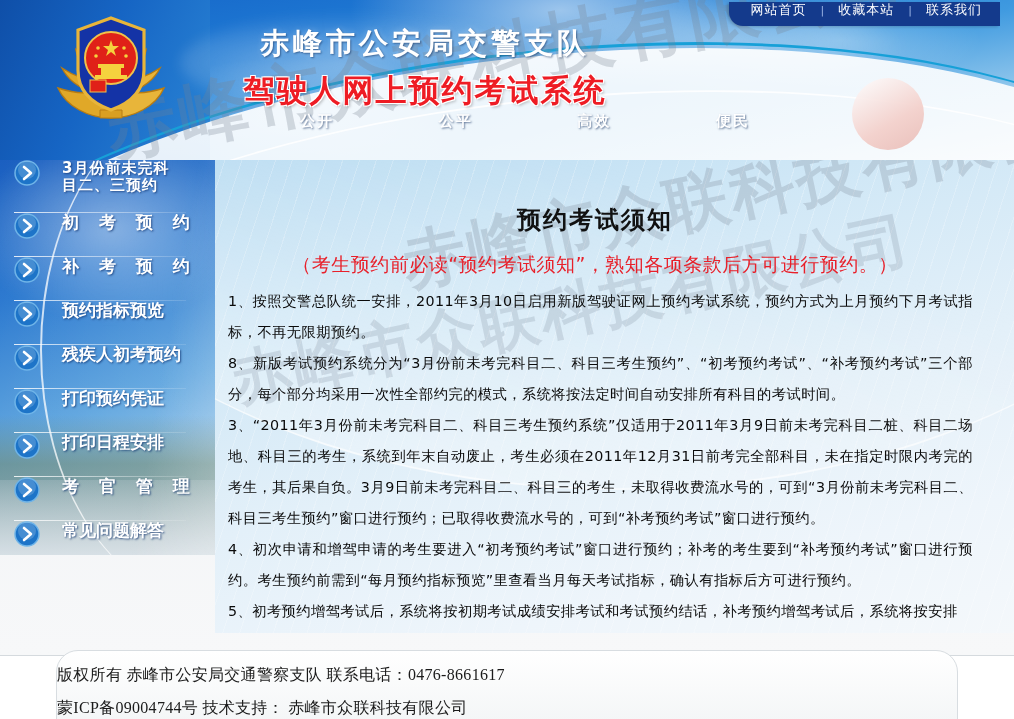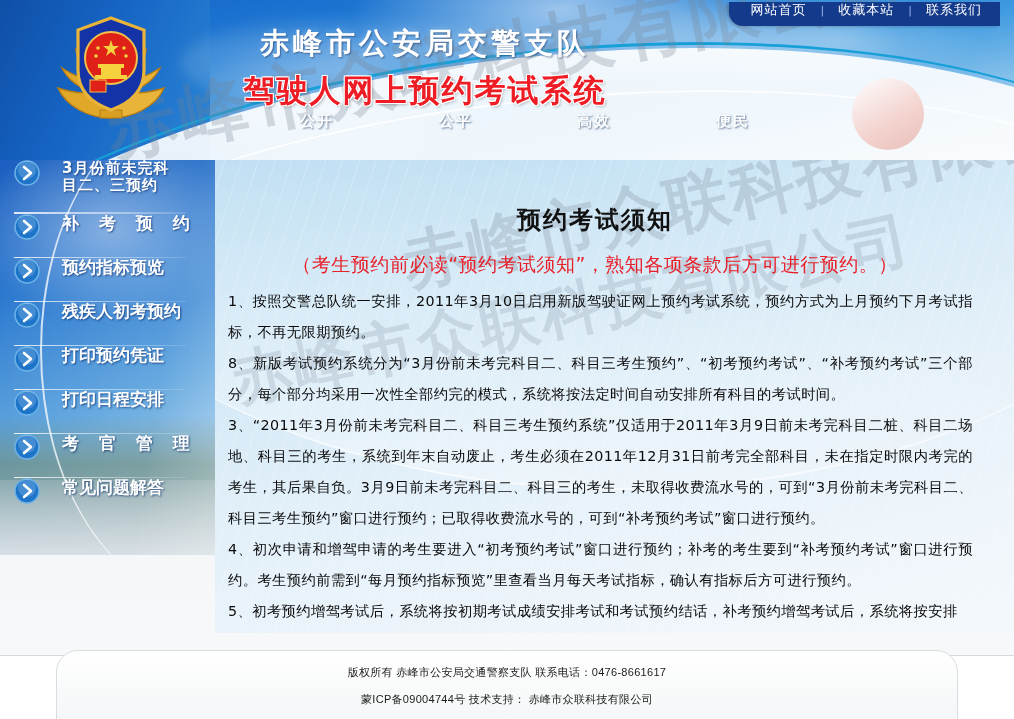--- a/index.html
+++ b/index.html
@@ -192,22 +192,22 @@
   .footer-area {
     position:absolute; left:0; top:655px; width:1014px; height:64px;
     background:#ffffff;
   }
   .footer-panel {
     position:absolute; left:56px; top:-5px; width:902px; height:72px;
     background: linear-gradient(180deg,#ffffff,#f4f6f7);
     border:1px solid #d8dde1; border-top-left-radius:22px; border-top-right-radius:22px;
   }
   .footer-line {
-    position:relative; text-align:center; color:#1a1a1a; font-size:11px;
-    letter-spacing:0.3px; font-family:Liberation Sans, sans-serif;
+    position:relative; text-align:left; color:#1a1a1a; font-size:16px;
+    letter-spacing:0.3px; font-family:Liberation Serif, serif;
   }
   .fl1 { margin-top:14px; }
   .fl2 { margin-top:12px; }
   .footer-seam {
     position:absolute; left:0; top:0; width:1014px; height:1px; background:#d5dade;
   }
 </style>
 </head>
 <body>
 
@@ -286,20 +286,30 @@
                 <circle cx="13" cy="13" r="12" fill="#1d74c8" stroke="#6fb4e8" stroke-width="1.5"></circle>
                 <circle cx="13" cy="10" r="9" fill="rgba(255,255,255,.18)"></circle>
                 <path d="M10 7 L17 13 L10 19" stroke="#ffffff" stroke-width="2.6" fill="none" stroke-linecap="round" stroke-linejoin="round"></path>
               </svg>
           </span>
           <span class="menu-label small">3月份前未完科
 目二、三预约</span>
         </div>
         <div class="menu-divider"></div>
 
+        <div class="menu-item">
+          <span class="chev">
+            <svg viewBox="0 0 26 26">
+                <circle cx="13" cy="13" r="12" fill="#1d74c8" stroke="#6fb4e8" stroke-width="1.5"></circle>
+                <circle cx="13" cy="10" r="9" fill="rgba(255,255,255,.18)"></circle>
+                <path d="M10 7 L17 13 L10 19" stroke="#ffffff" stroke-width="2.6" fill="none" stroke-linecap="round" stroke-linejoin="round"></path>
+              </svg>
+          </span>
+          <span class="menu-label sp">初 考 预 约</span>
+        </div>
         <div class="menu-divider"></div>
 
         <div class="menu-item">
           <span class="chev">
             <svg viewBox="0 0 26 26">
                 <circle cx="13" cy="13" r="12" fill="#1d74c8" stroke="#6fb4e8" stroke-width="1.5"></circle>
                 <circle cx="13" cy="10" r="9" fill="rgba(255,255,255,.18)"></circle>
                 <path d="M10 7 L17 13 L10 19" stroke="#ffffff" stroke-width="2.6" fill="none" stroke-linecap="round" stroke-linejoin="round"></path>
               </svg>
           </span>

